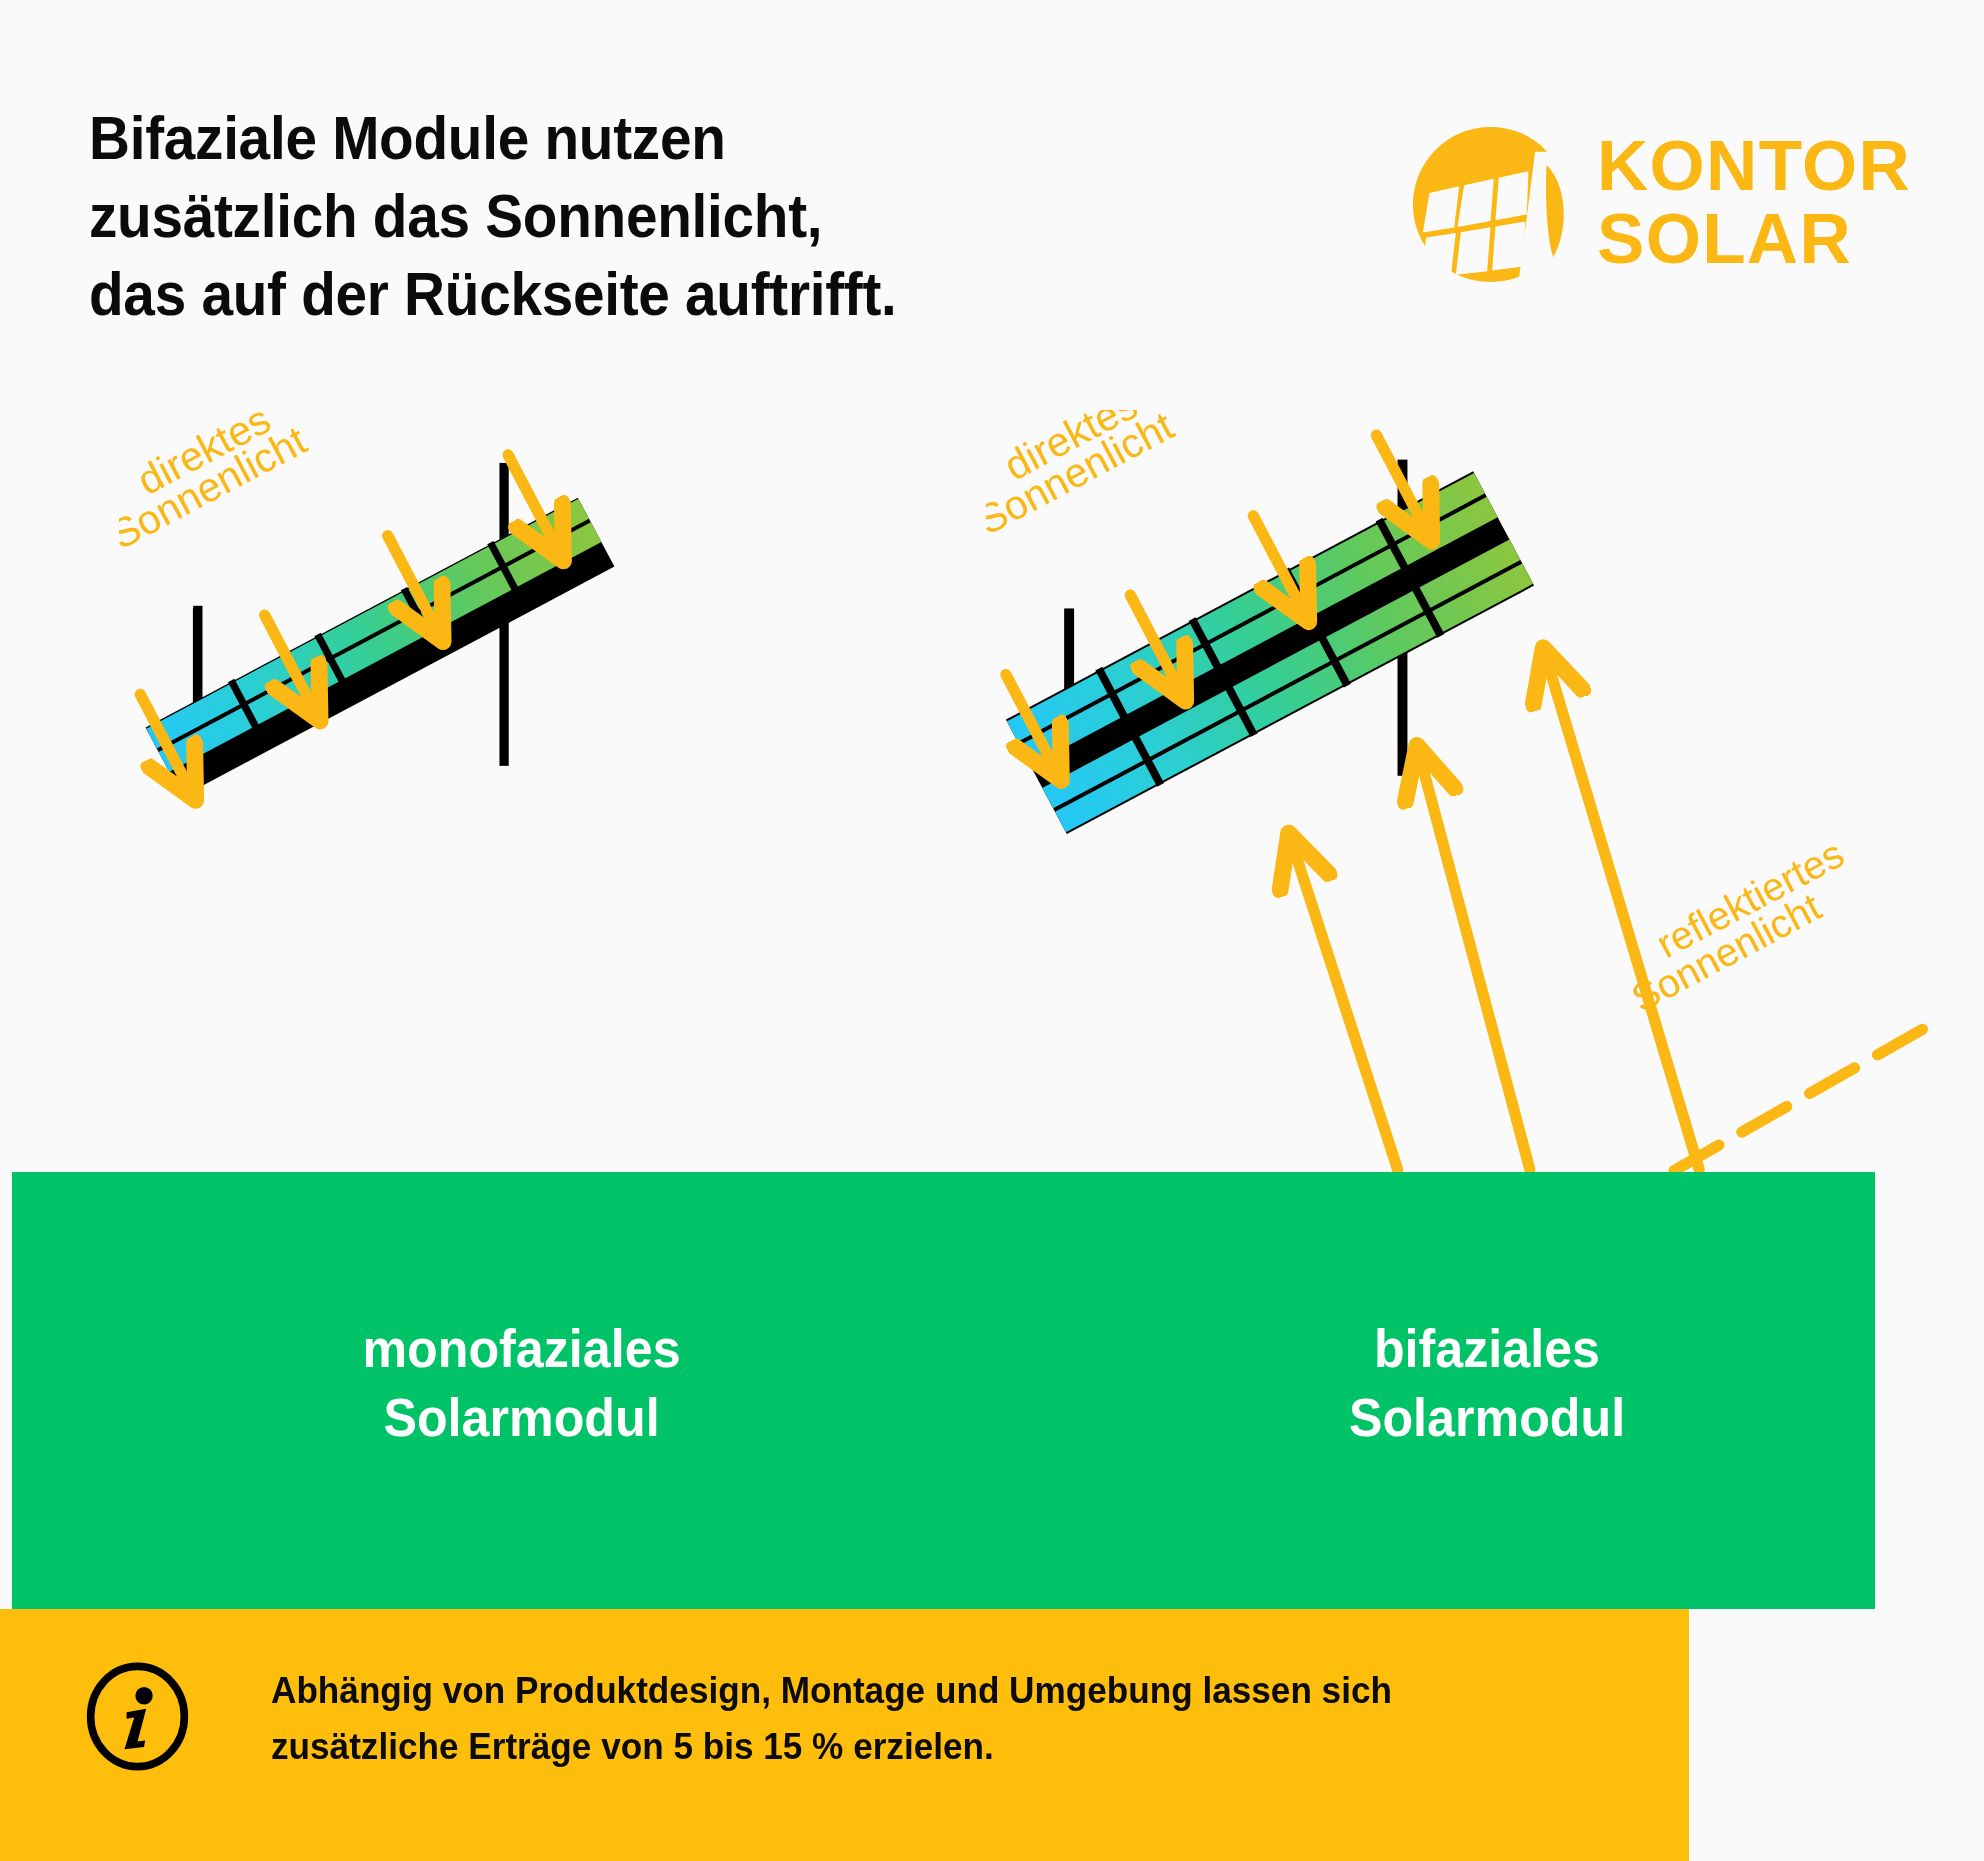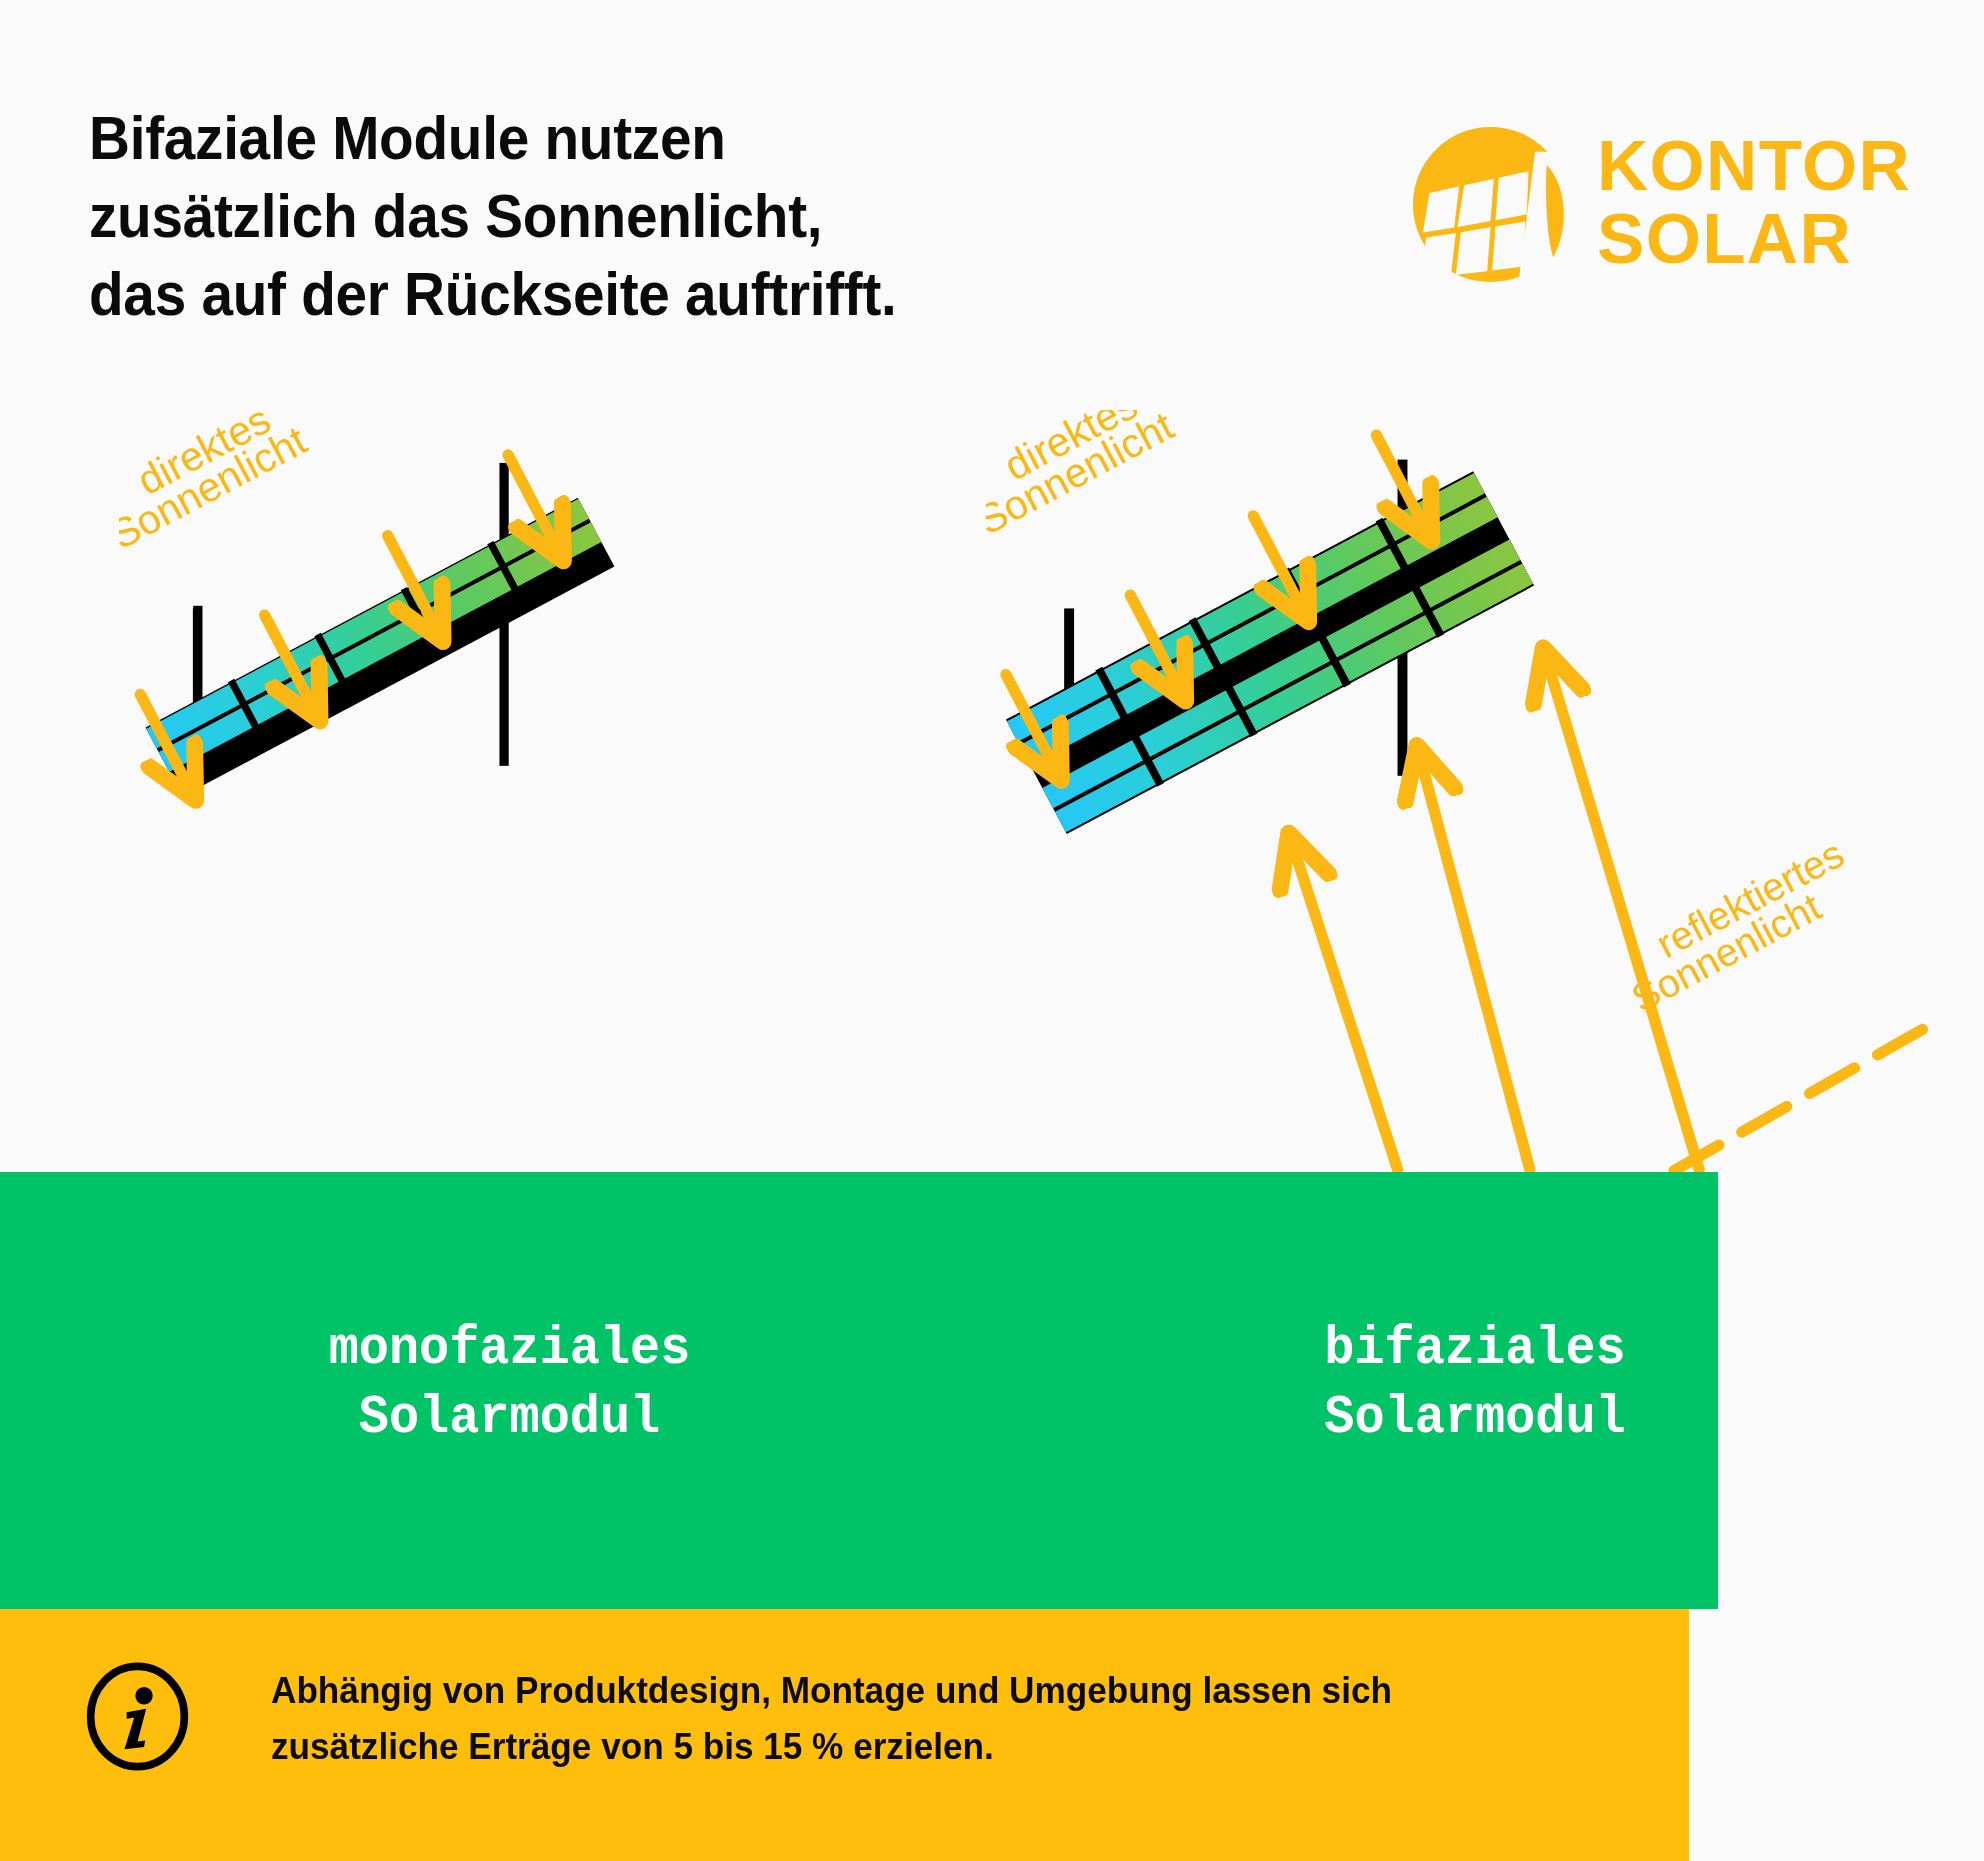--- a/index.html
+++ b/index.html
@@ -36,23 +36,22 @@
 
   
   .scene { position:absolute; left:0; top:410px; width:1985px; height:762px; }
 
   .diagram { position:absolute; top:0; height:762px; }
   .diagram-left  { left:119px;  width:794px; }
   .diagram-right { left:986px; width:999px; }
 
   
   .ground {
-    position:absolute; left:0; top:1172px; width:1718px; height:437px;
+    position:absolute; left:12px; top:1172px; width:1863px; height:437px;
     background:#00C267;
-    font-family:Liberation Mono, monospace;
   }
   .ground-label {
     position:absolute; top:142px;
     color:#FFFFFF;
     font-size:54px; line-height:69px;
     font-weight:700; text-align:center;
     white-space:pre-line;
     transform:scaleX(0.93);
   }
   .ground-label-left  { left:119px;  width:781px; }

